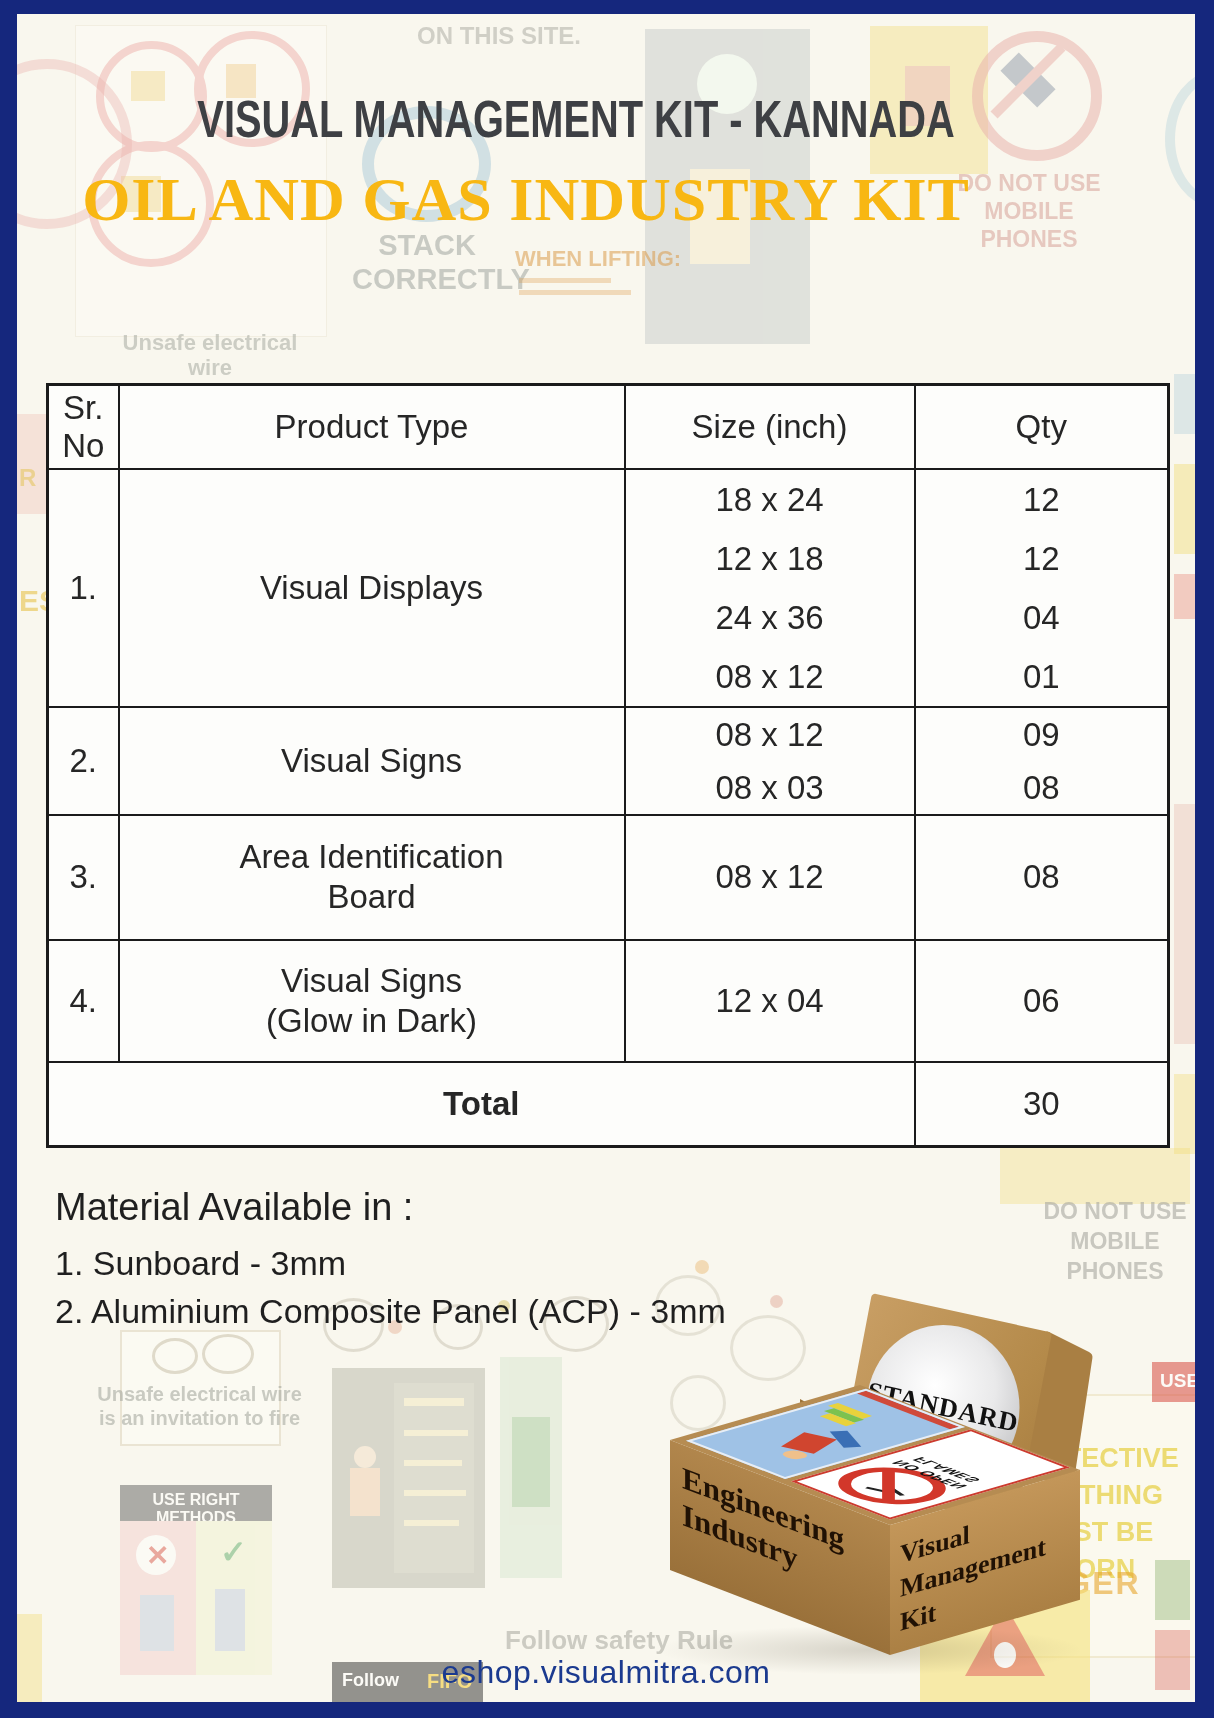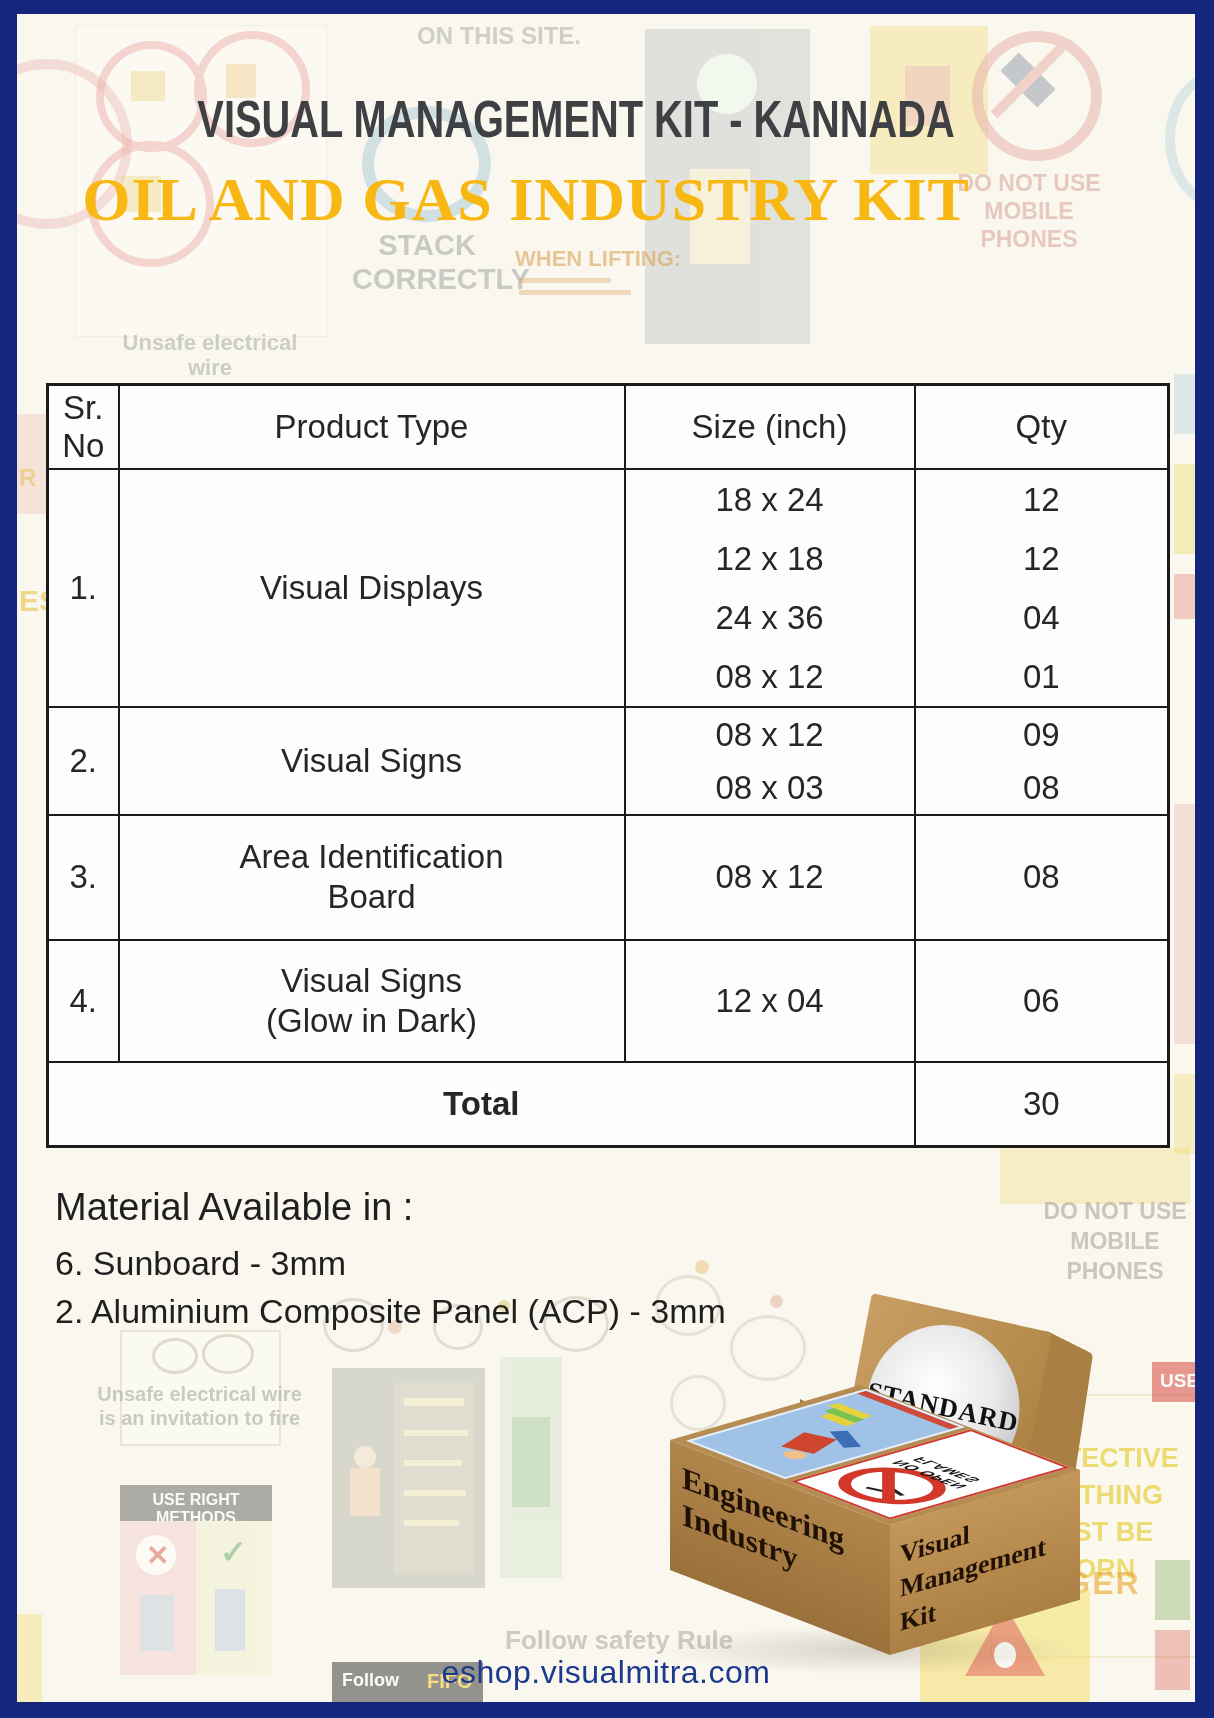--- a/index.html
+++ b/index.html
@@ -276,21 +276,21 @@
         <td>06</td>
       </tr>
       <tr style="height:85px;">
         <td class="totlbl" colspan="3">Total</td>
         <td>30</td>
       </tr>
     </tbody>
       </table>
 
     <div class="abs mat-h">Material Available in :</div>
-    <div class="abs mat-1">6. Sunboard - 3mm</div>
+    <div class="abs mat-1">1. Sunboard - 3mm</div>
     <div class="abs mat-2">2. Aluminium Composite Panel  (ACP) - 3mm</div>
 
     <div class="box">
       <div class="bshadow"></div>
       <div class="flapR"></div>
       <div class="flapL"></div>
       <div class="lid">
         <div class="lidcirc">
           <span>STANDARD</span>
         </div>

